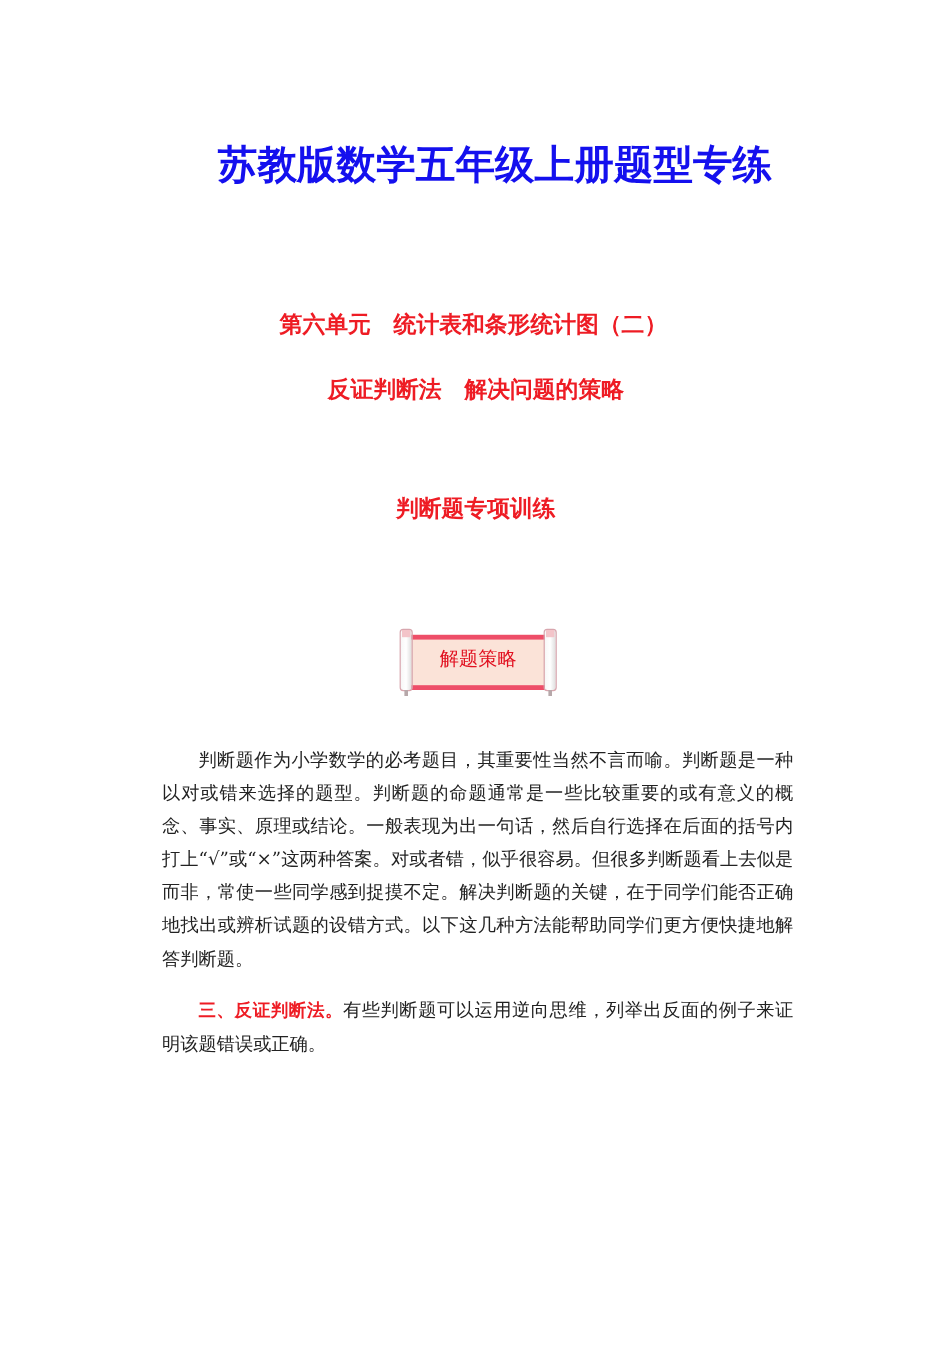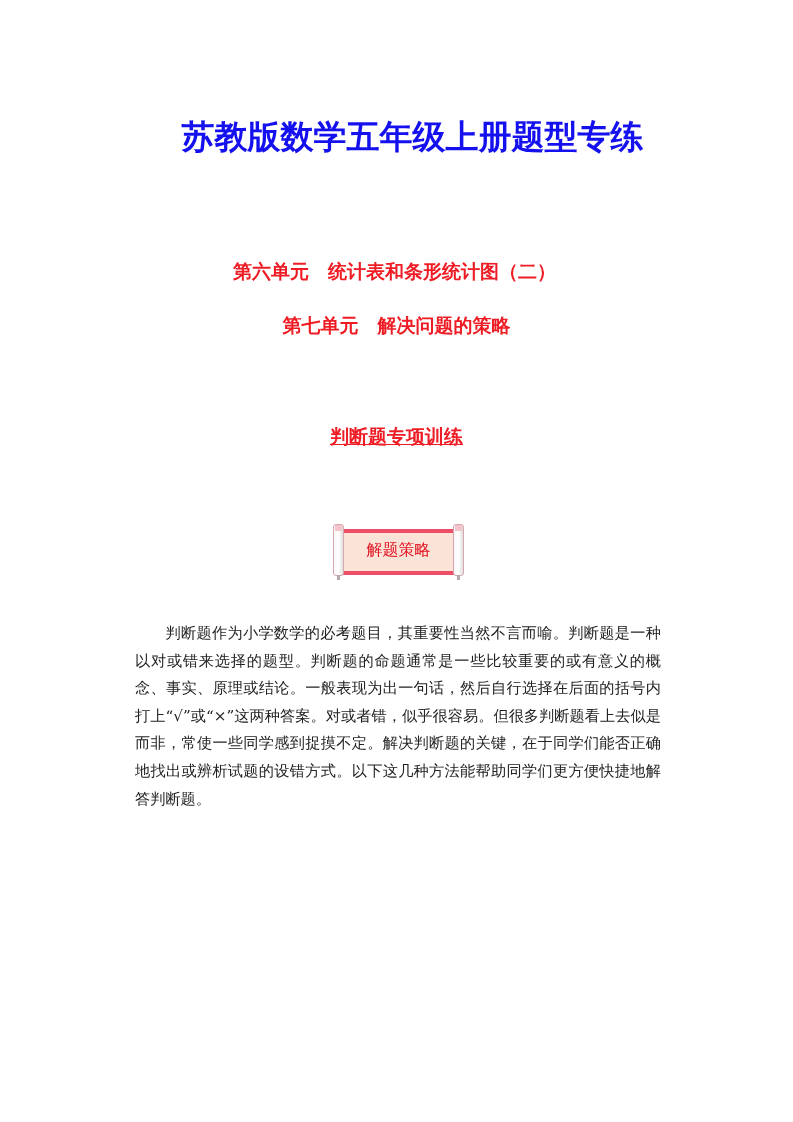--- a/index.html
+++ b/index.html
@@ -34,21 +34,21 @@
       text-align: center;
       font-family: "DejaVu Sans", "Liberation Sans", sans-serif;
       font-weight: bold;
       font-size: 19px;
       line-height: 28px;
       color: #ee1c24;
       white-space: pre;
     }
     .unit-6 { top: 257px; left: -2px; }
     .unit-7 { top: 311px; left: 0px; }
-    .section-title { top: 422px; text-decoration: underline; }
+    .section-title { top: 410px; }
 
     .scroll-banner {
       position: absolute;
       left: 327px;
       top: 522px;
       width: 143px;
       height: 58px;
     }
     .scroll-paper {
       position: absolute;
@@ -125,28 +125,29 @@
     }
   </style>
 </head>
 <body>
 
 <div>
 
   <h1 class="page-title" style="margin:0;">苏教版数学五年级上册题型专练</h1>
 
   <div class="unit-heading unit-6">第六单元　统计表和条形统计图（二）</div>
-  <div class="unit-heading unit-7">第七单元　解决问题的策略</div>
+  <div class="unit-heading unit-7">反证判断法　解决问题的策略</div>
 
   <div class="unit-heading section-title">判断题专项训练</div>
 
   <div class="scroll-banner">
     <div class="scroll-paper"></div>
     <div class="scroll-rod rod-left"></div>
     <div class="scroll-rod rod-right"></div>
     <div class="scroll-label">解题策略</div>
   </div>
 
   <div class="body-text">
     <p>判断题作为小学数学的必考题目，其重要性当然不言而喻。判断题是一种以对或错来选择的题型。判断题的命题通常是一些比较重要的或有意义的概念、事实、原理或结论。一般表现为出一句话，然后自行选择在后面的括号内打上“√”或“×”这两种答案。对或者错，似乎很容易。但很多判断题看上去似是而非，常使一些同学感到捉摸不定。解决判断题的关键，在于同学们能否正确地找出或辨析试题的设错方式。以下这几种方法能帮助同学们更方便快捷地解答判断题。</p>
+    <p><span class="method-label">三、反证判断法。</span><span>有些判断题可以运用逆向思维，列举出反面的例子来证明该题错误或正确。</span></p>
   </div>
 
 </div>
 
 </body></html>

